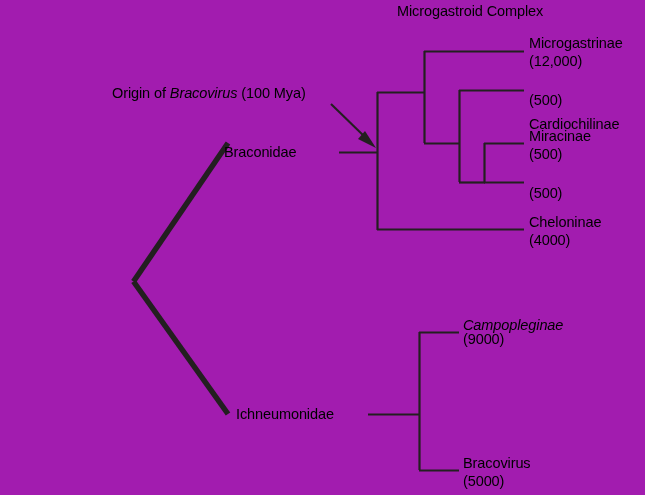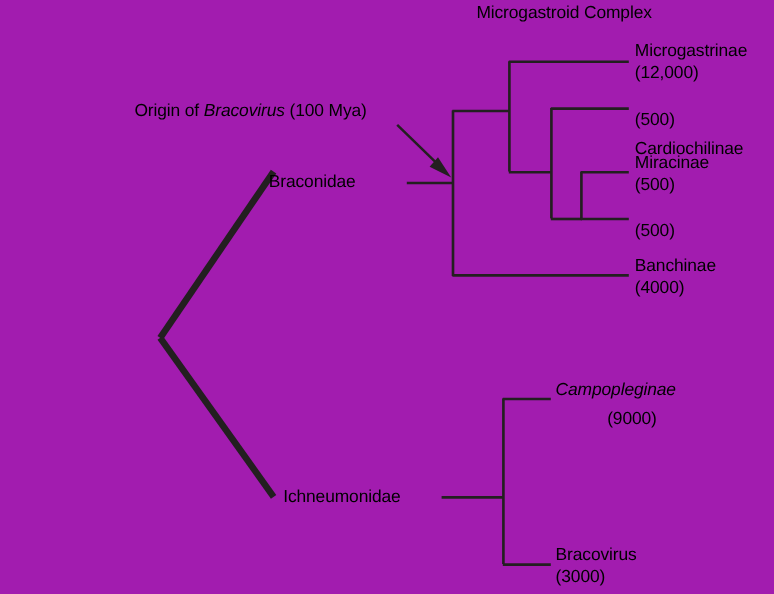--- a/index.html
+++ b/index.html
@@ -112,22 +112,22 @@
   <div class="lbl lbl-count" style="left:529px; top:53px;">(12,000)</div>
 
   <div class="lbl lbl-taxon" style="left:529px; top:74px;margin-top:42px;">Cardiochilinae</div>
   <div class="lbl lbl-count" style="left:529px; top:92px;">(500)</div>
 
   <div class="lbl lbl-taxon" style="left:529px; top:128px;">Miracinae</div>
   <div class="lbl lbl-count" style="left:529px; top:146px;">(500)</div>
 
   <div class="lbl lbl-count" style="left:529px; top:185px;">(500)</div>
 
-  <div class="lbl lbl-taxon" style="left:529px; top:214px;">Banchinae</div>
+  <div class="lbl lbl-taxon" style="left:529px; top:214px;">Cheloninae</div>
   <div class="lbl lbl-count" style="left:529px; top:232px;">(4000)</div>
 
   <div class="lbl lbl-taxon" style="left:463px; top:317px;font-style:italic;">Campopleginae</div>
-  <div class="lbl lbl-count" style="left:463px; top:341px;margin-left:43px;">(9000)</div>
+  <div class="lbl lbl-count" style="left:463px; top:331px;">(9000)</div>
 
   <div class="lbl lbl-taxon" style="left:463px; top:455px;">Bracovirus</div>
-  <div class="lbl lbl-count" style="left:463px; top:473px;">(3000)</div>
+  <div class="lbl lbl-count" style="left:463px; top:473px;">(5000)</div>
 
 </div>
 
 </body></html>

